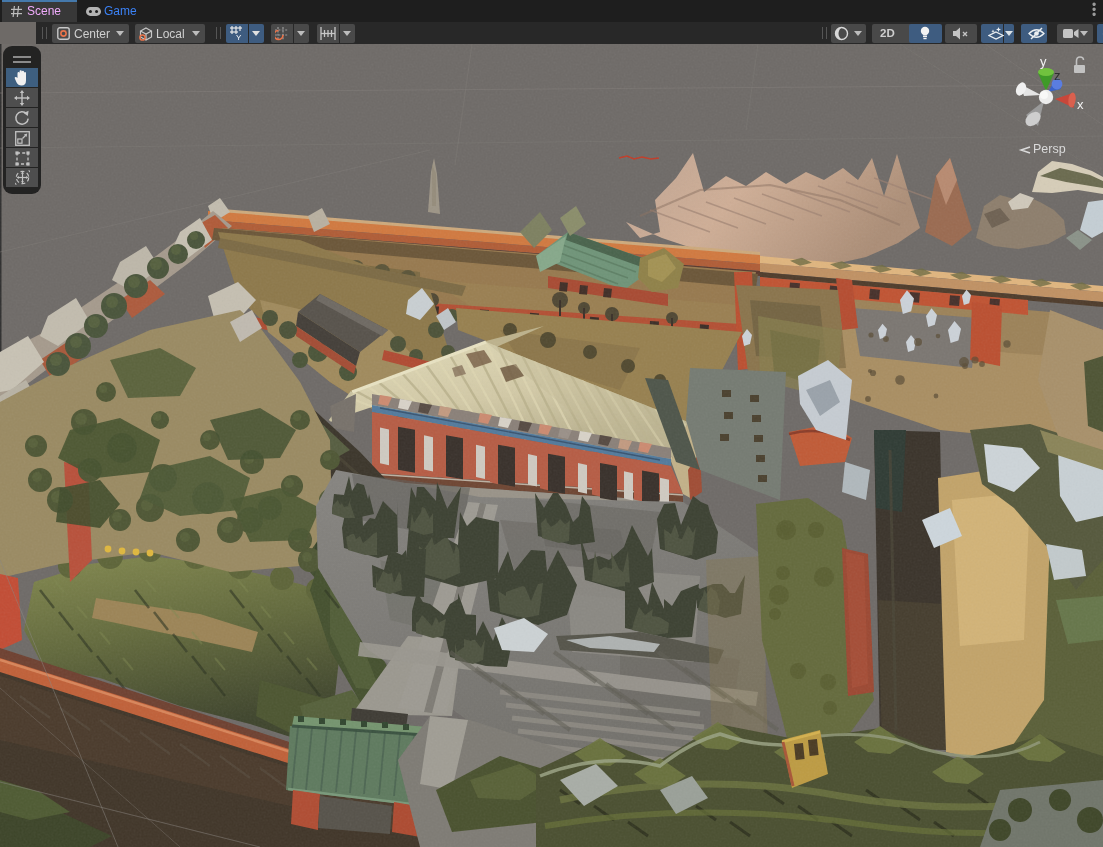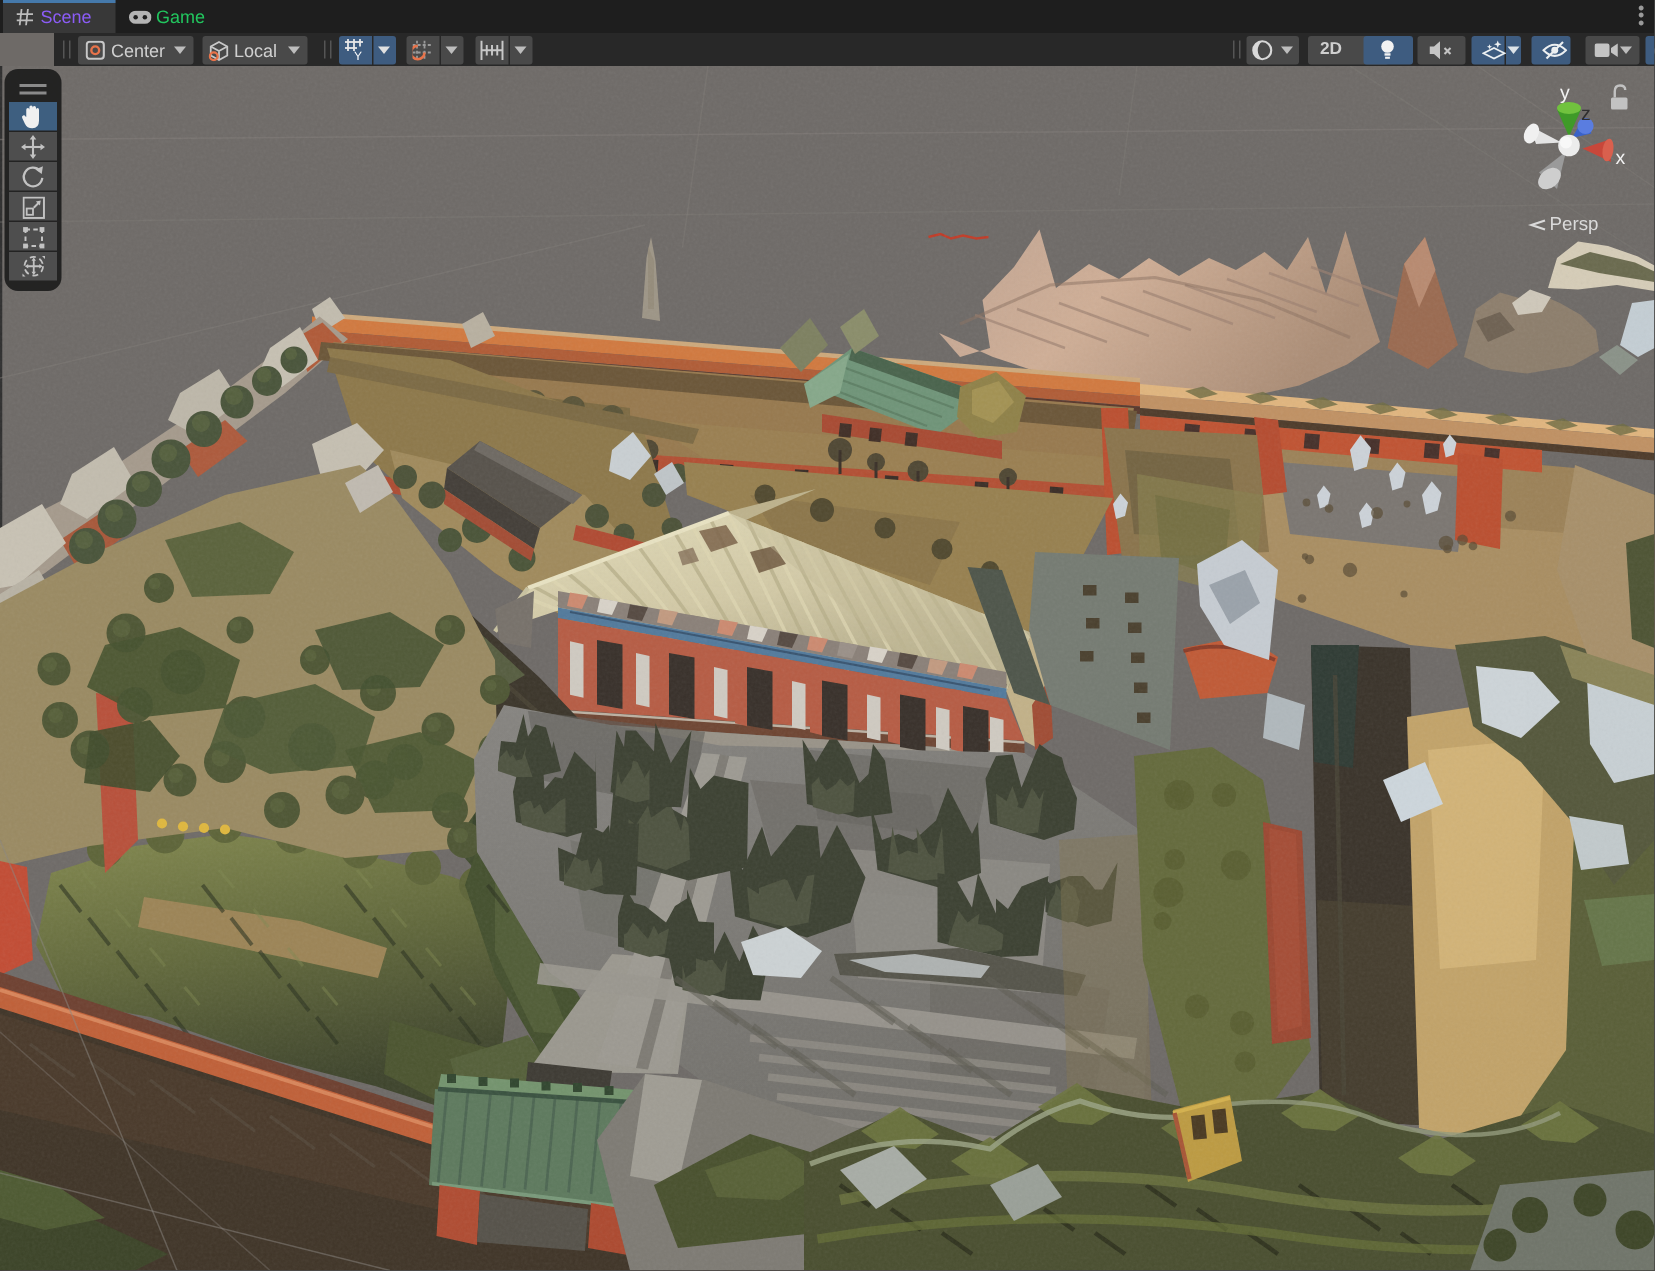--- a/index.html
+++ b/index.html
@@ -1,21 +1,21 @@
 <!DOCTYPE html>
 <html><head>
 <meta charset="utf-8">
 <style>
   html,body{margin:0;padding:0;background:#282828;}
   *{box-sizing:border-box;}
   #app{position:relative;width:1103px;height:847px;overflow:hidden;font-family:"Liberation Sans",sans-serif;background:#6e6a67;}
   
   #tabbar{position:absolute;left:0;top:0;width:1103px;height:22px;background:#1e1e1e;z-index:20;}
   .tab-active{position:absolute;left:2px;top:0;width:75px;height:22px;background:#383838;border-top:2px solid #4579ab;}
-  .tab-label{position:absolute;top:4px;font-size:12px;color:#8b5cf6;}
+  .tab-label{position:absolute;top:4px;font-size:12px;color:#f0abfc;}
   #menu3{position:absolute;right:7px;top:3px;color:#9a9a9a;font-size:12px;letter-spacing:0;line-height:5px;width:4px;}
   
   #toolbar{position:absolute;left:0;top:22px;width:1103px;height:22px;background:#282828;z-index:20;margin-left:36px;}
   .tbtn{position:absolute;top:2px;height:19px;background:#494949;border-radius:2px;color:#d0d0d0;font-size:12px;}
   .tblue{background:#3e5c80;}
   .grip{position:absolute;top:5px;width:1px;height:12px;background:#555;}
   .caret{display:inline-block;width:0;height:0;border-left:4px solid transparent;border-right:4px solid transparent;border-top:5px solid #bdbdbd;vertical-align:middle;}
   
   #tools{position:absolute;left:3px;top:46px;width:38px;height:148px;background:#1c1c1ce8;border-radius:9px;z-index:10;}
   .tool{position:absolute;left:3px;width:32px;height:19px;background:#4e4e4e;}
@@ -713,21 +713,21 @@
         <line x1="0" y1="4" x2="13" y2="4"></line>
           <line x1="0" y1="9" x2="13" y2="9"></line>
       </g>
     </svg>
     <div class="tab-label" style="left:27px;">Scene</div>
     <svg width="15" height="9" style="position:absolute;left:86px;top:7px" viewBox="0 0 17 10">
       <rect x="0" y="0" width="17" height="10" rx="5" fill="#b4b4b4"></rect>
       <circle cx="5" cy="5" r="1.7" fill="#1e1e1e"></circle>
         <circle cx="12" cy="5" r="1.7" fill="#1e1e1e"></circle>
     </svg>
-    <div class="tab-label" style="left:104px;color:#22c55e;">Game</div>
+    <div class="tab-label" style="left:104px;color:#3b82f6;">Game</div>
     <div id="menu3">•<br>•<br>•</div>
   </div>
 
   <div id="toolbar">
     <div class="grip" style="left:6px;"></div>
       <div class="grip" style="left:10px;"></div>
 
     <div class="tbtn" style="left:16px;width:77px;">
       <svg width="13" height="13" style="position:absolute;left:5px;top:3px" viewBox="0 0 13 13">
         <rect x="0.8" y="0.8" width="11.4" height="11.4" rx="2" fill="none" stroke="#c8c8c8" stroke-width="1.4"></rect>

